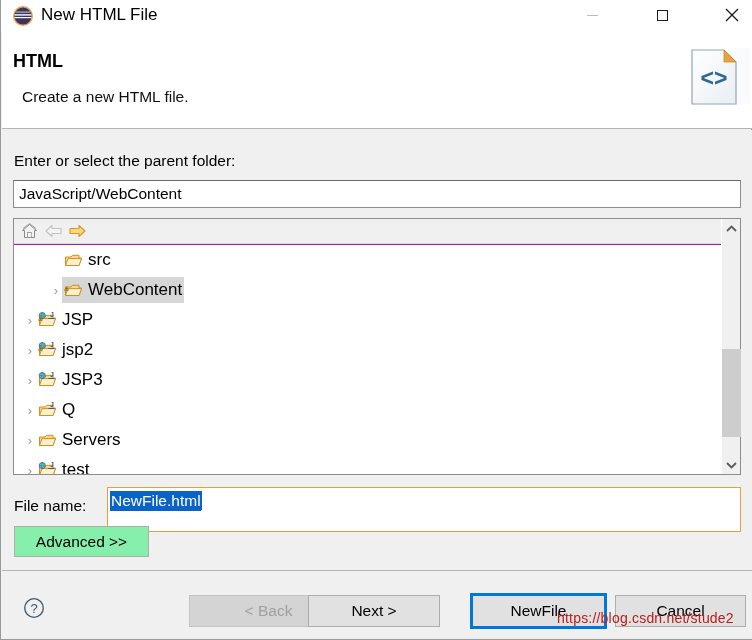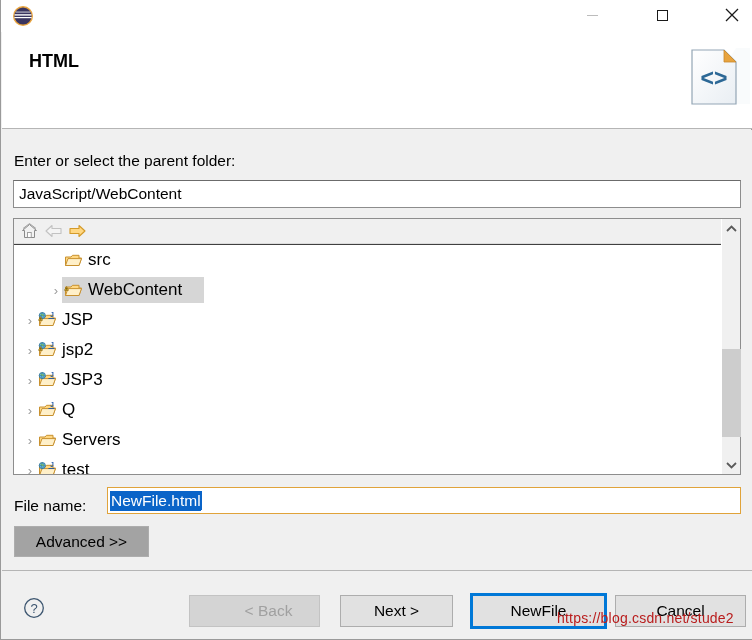--- a/index.html
+++ b/index.html
@@ -54,21 +54,20 @@
   .header {
     position: absolute; left: 1px; top: 32px;
     width: 750px; height: 97px;
     background: #ffffff;
     border-bottom: 1px solid #b5b5b5;
   }
   .header-title {
     position: absolute; left: 11px; top: 19px;
     font-size: 18px; font-weight: bold; color: #000;
     letter-spacing: 0px;
-    margin-left: 16px;
   }
   .header-desc {
     position: absolute; left: 20px; top: 56px;
     font-size: 15.5px; color: #101010;
   }
   .header-icon {
     position: absolute; right: 0px; top: 10px;
     width: 72px; height: 70px;
   }
 
@@ -94,21 +93,21 @@
     padding: 0 0 0 5px;
     line-height: 26px;
     outline: none;
     font-family: "Liberation Sans", sans-serif;
   }
 
   
   .tree-box {
     position: absolute; left: 11px; top: 88px;
     width: 728px; height: 257px;
-    background: #404040;
+    background: #a21caf;
     border: 1px solid #8d8d8d;
   }
   .tree-toolbar {
     position: absolute; left: 0; top: 0;
     width: 708px; height: 25px;
     background: #f0f0f0;
     border-bottom: 1px solid #dcdcdc;
     display: flex; align-items: center;
     padding-left: 3px;
   }
@@ -139,21 +138,21 @@
   .tree-row .row-icon {
     width: 22px; height: 22px;
     display: flex; align-items: center; justify-content: center;
     flex: 0 0 auto;
     margin-right: 4px;
   }
   .tree-row .row-label { flex: 0 0 auto; }
   .tree-row.selected .row-sel {
     background: #d6d6d6;
     display: flex; align-items: center;
-    height: 26px; padding-right: 22px;
+    height: 26px; padding-right: 2px;
   }
   .tree-row .row-sel {
     display: flex; align-items: center;
     height: 26px;
   }
 
   
   .vscroll {
     position: absolute; right: 0; top: 0;
     width: 19px; height: 255px;
@@ -173,21 +172,21 @@
     background: #cdcdcd;
   }
 
   
   .label-filename {
     position: absolute; left: 12px; top: 367px;
     font-size: 15.5px; color: #000;
   }
   .filename-input {
     position: absolute; left: 105px; top: 357px;
-    width: 634px; height: 27px;
+    width: 634px; height: 45px;
     background: #ffffff;
     border: 1px solid #e0a33a;
     font-size: 15.5px;
     padding: 0 0 0 2px;
     line-height: 25px;
     outline: none;
     font-family: "Liberation Sans", sans-serif;
   }
   .filename-sel {
     background: #0a64c8;
@@ -197,21 +196,21 @@
   .filename-caret {
     display: inline-block;
     width: 1px; height: 19px;
     background: #0a64c8;
     vertical-align: -4px;
   }
 
   .advanced-btn {
     position: absolute; left: 12px; top: 396px;
     width: 135px; height: 31px;
-    background: #a3a3a3;
+    background: #86efac;
     border: 1px solid #adadad;
     font-size: 15.5px; color: #000;
     display: flex; align-items: center; justify-content: center;
     font-family: "Liberation Sans", sans-serif;
     cursor: default;
   }
 
   
   .footer {
     position: absolute; left: 1px; top: 570px;
@@ -233,21 +232,21 @@
     font-family: "Liberation Sans", sans-serif;
     cursor: default;
   }
   .btn-back {
     left: 187px; width: 131px;
     color: #a0a0a0;
     background: #d4d4d4;
     border-color: #c3c3c3;
     padding-left: 28px;
   }
-  .btn-next { left: 338px; width: 113px; }
+  .btn-next { left: 306px; width: 132px; }
   .btn-finish {
     left: 468px; width: 137px; top: 22px; height: 36px;
     border: 3px solid #0078d7;
     background: #e1e1e1;
   }
   .btn-cancel { left: 613px; width: 131px; }
 
   .watermark {
     position: absolute; left: 556px; top: 610px;
     font-size: 14px;
@@ -265,36 +264,38 @@
   <div class="titlebar">
     <span class="title-icon">
       <svg width="24" height="24" viewBox="0 0 24 24">
         <circle cx="12" cy="12" r="10" fill="#e8a33d"></circle>
         <circle cx="12" cy="12" r="8.6" fill="#3a3560"></circle>
         <path d="M3.6 10.2 H20.4 V11.6 H3.6 Z" fill="#ffffff"></path>
         <path d="M3.4 13.0 H20.6 V14.2 H3.4 Z" fill="#ffffff"></path>
         <path d="M4.6 7.6 H19.4 V8.5 H4.6 Z" fill="#ffffff" opacity="0.85"></path>
       </svg>
     </span>
+    <span class="title-text">New HTML File</span>
 
     <div class="win-btn win-min">
       <span class="min-glyph"></span>
     </div>
     <div class="win-btn win-max">
       <span class="max-glyph"></span>
     </div>
     <div class="win-btn win-close">
       <svg class="close-glyph" width="14" height="14" viewBox="0 0 14 14">
         <path d="M1 1 L13 13 M13 1 L1 13" stroke="#1a1a1a" stroke-width="1.3" fill="none"></path>
       </svg>
     </div>
   </div>
 
   <div class="header">
     <div class="header-title">HTML</div>
+    <div class="header-desc">Create a new HTML file.</div>
     <span class="header-icon">
       <svg width="72" height="70" viewBox="0 0 72 70">
         <defs>
           <linearGradient id="pgGrad" x1="0" y1="0" x2="1" y2="1">
             <stop offset="0%" stop-color="#ffffff"></stop>
             <stop offset="100%" stop-color="#e9eef3"></stop>
           </linearGradient>
         </defs>
         <path d="M56 6 L70 6 L70 62 L20 62 Z" fill="#f4f7fa" opacity="0.55"></path>
         <path d="M12 8 L44 8 L56 20 L56 62 L12 62 Z" fill="url(#pgGrad)" stroke="#93a6b5" stroke-width="1.2"></path>

